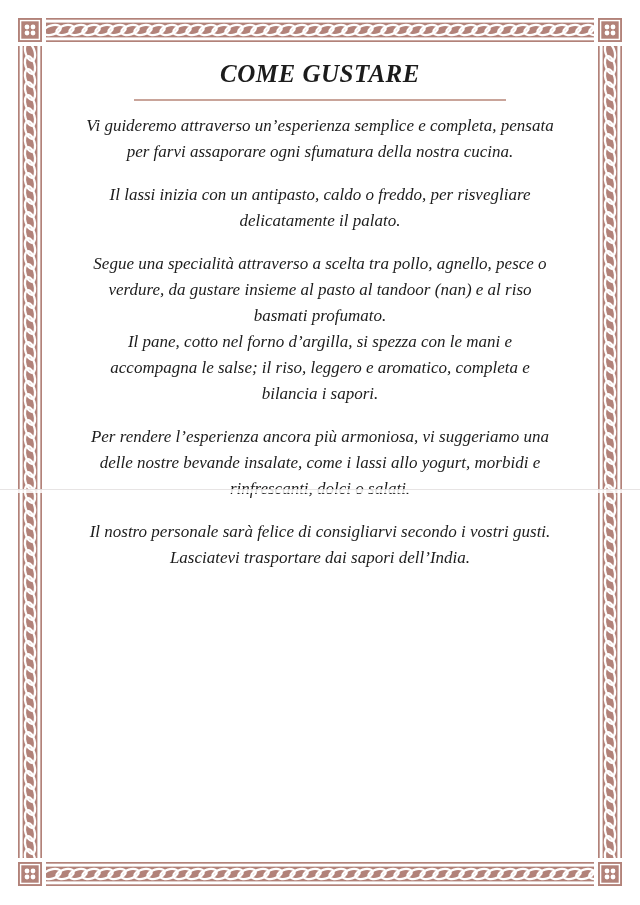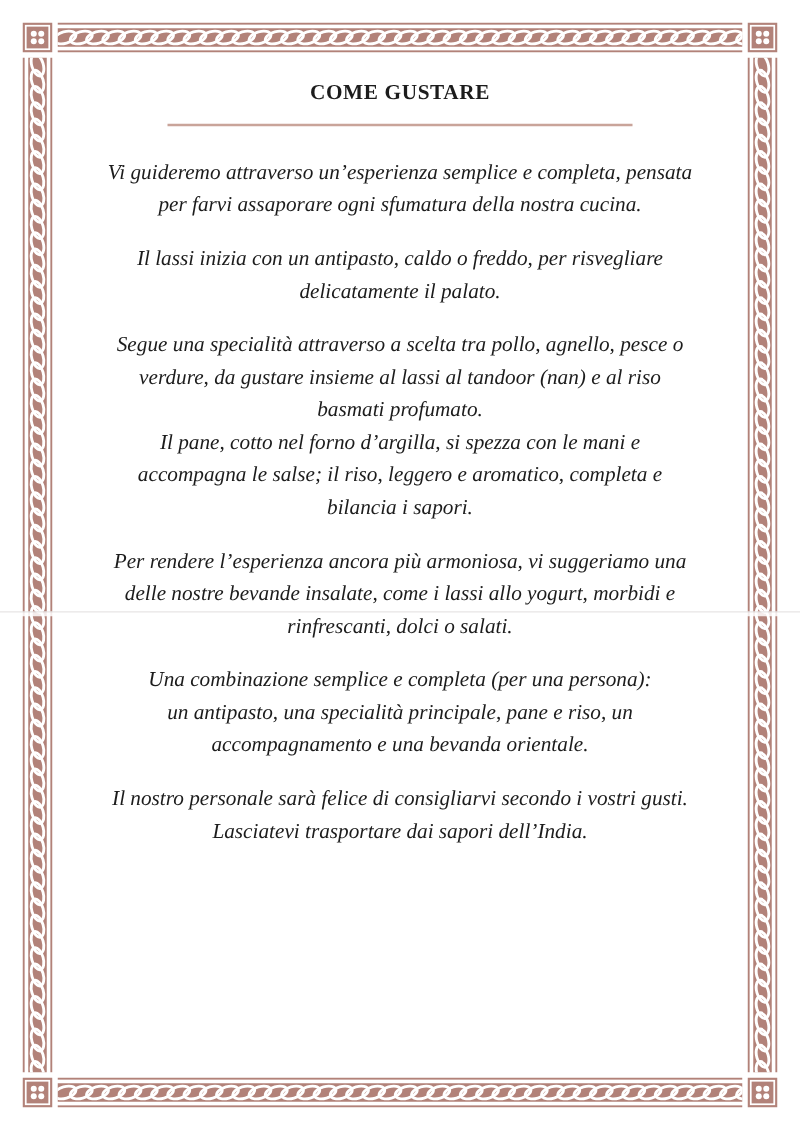--- a/index.html
+++ b/index.html
@@ -28,25 +28,25 @@
   .rf{fill:var(--rose);}
   .cs{stroke:#fff;stroke-width:2.3;fill:none;}
 
   
   .seam{position:absolute;left:0;top:489px;width:640px;height:3px;
         background:rgba(255,255,255,0.85);
         border-top:1px solid rgba(175,165,165,0.30);z-index:5;}
 
   
   .content{position:absolute;left:42px;right:42px;top:58px;text-align:center;color:var(--ink);z-index:2;}
-  .title{margin:0;font-size:17px;line-height:31px;font-weight:bold;
+  .title{margin:0;font-size:25px;line-height:31px;font-weight:bold;font-style:italic;
          letter-spacing:0.5px;color:var(--ink);}
   .title .t-line{display:block;}
   .underline{width:372px;height:2px;background:var(--underline);margin:10px auto 0;}
-  .paragraphs{margin-top:24px;padding:0 14px;}
+  .paragraphs{margin-top:12px;padding:0 14px;}
   .paragraphs p{margin:0 0 17px;font-size:17px;line-height:26px;font-style:italic;
                 white-space:pre-line;text-align:center;color:var(--ink);}
   .paragraphs strong{font-weight:normal;}
 </style>
 </head>
 <body>
 
 <div class="page">
 
   <div>
@@ -322,29 +322,26 @@
     <h1 class="title">
       <span class="t-line">COME GUSTARE</span>
     </h1>
     <div class="underline"></div>
     <div class="paragraphs">
         <p><span>Vi guideremo attraverso un’esperienza semplice e completa, pensata
 per farvi assaporare ogni sfumatura della nostra cucina.</span></p>
         <p><span>Il lassi inizia con un </span><strong>antipasto</strong><span>, caldo o freddo, per risvegliare
 delicatamente il palato.</span></p>
         <p><span>Segue una </span><strong>specialità attraverso</strong><span> a scelta tra pollo, agnello, pesce o
-verdure, da gustare insieme al </span><strong>lassi al tandoor</strong><span> (nan) e al </span><strong>riso
+verdure, da gustare insieme al </span><strong>pasto al tandoor</strong><span> (nan) e al </span><strong>riso
 basmati</strong><span> profumato.
 Il pane, cotto nel forno d’argilla, si spezza con le mani e
 accompagna le salse; il riso, leggero e aromatico, completa e
 bilancia i sapori.</span></p>
         <p><span>Per rendere l’esperienza ancora più armoniosa, vi suggeriamo una
 delle nostre </span><strong>bevande insalate</strong><span>, come i lassi allo yogurt, morbidi e
 rinfrescanti, dolci o salati.</span></p>
-        <p><span>Una combinazione semplice e completa </span><strong>(per una persona)</strong><span>:
-un antipasto, una specialità principale, pane e riso, un
-accompagnamento e una bevanda orientale.</span></p>
         <p><span>Il nostro personale sarà felice di consigliarvi secondo i vostri gusti.
 </span><strong>Lasciatevi trasportare dai sapori dell’India</strong><span>.</span></p>
       </div>
   </div>
 
 </div>
 
 </body></html>

